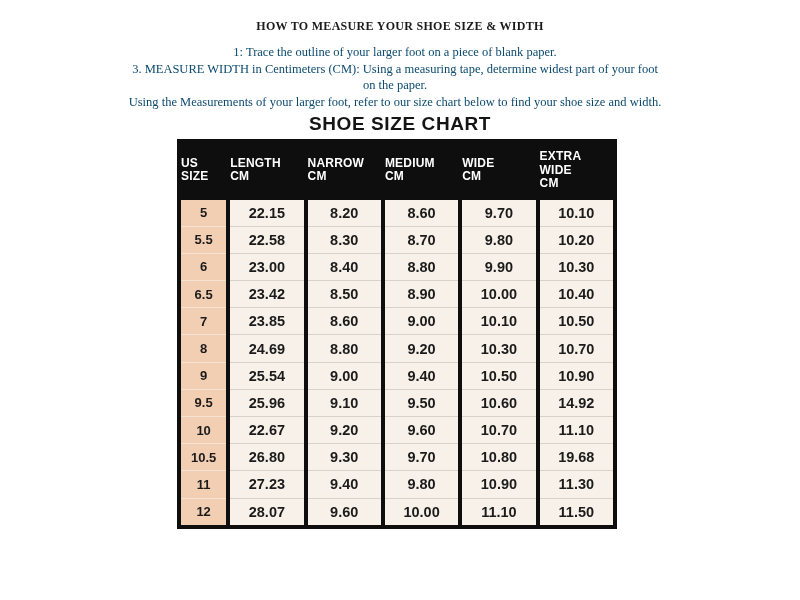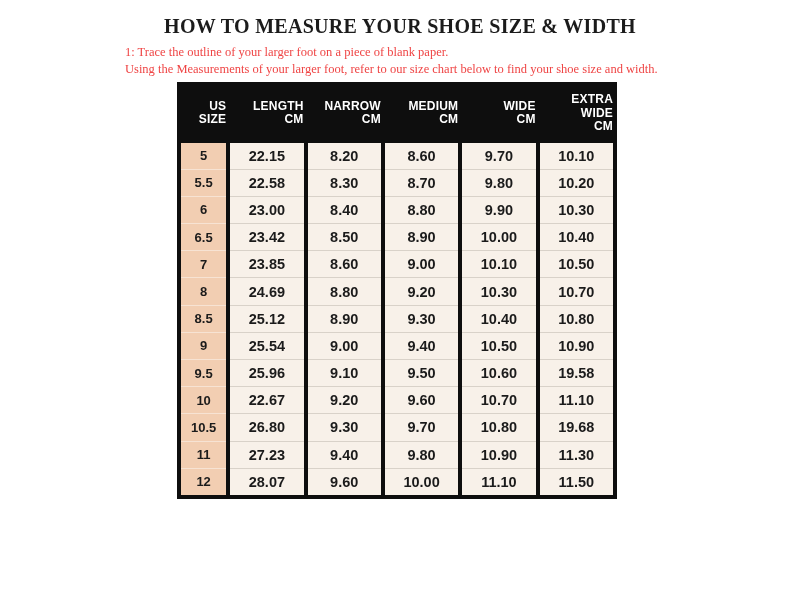--- a/index.html
+++ b/index.html
@@ -13,33 +13,34 @@
   .page {
     position: relative;
     width: 800px;
     height: 600px;
     background: #ffffff;
   }
   .title {
     margin: 16px 0 0 0;
     font-family: "Liberation Serif", serif;
     font-weight: 700;
-    font-size: 20px;
+    font-size: 12px;
     line-height: 20px;
     letter-spacing: 0.3px;
     color: #1b1b1b;
     text-align: center;
   }
   .instructions {
     margin: 8px 0 0 125px;
     width: 540px;
     font-family: "Liberation Serif", serif;
     font-size: 12.5px;
     line-height: 16.5px;
-    color: #ef4444;
+    color: #0c4a6e;
+    text-align: center;
   }
   .instructions p { margin: 0; }
   .chart-title {
     margin: 3px 0 0 0;
     font-family: "Liberation Sans", sans-serif;
     font-weight: 600;
     font-size: 19px;
     line-height: 21px;
     letter-spacing: 0.6px;
     color: #151515;
@@ -55,21 +56,21 @@
   }
   table.size-chart col.c-size  { width: 49px; }
   table.size-chart col.c-data  { width: 77px; }
   th {
     background: var(--header-bg, #0e0e0e);
     color: var(--header-text, #ffffff);
     font-size: 12px;
     font-weight: 700;
     line-height: 13.5px;
     letter-spacing: 0.2px;
-    text-align: right;
+    text-align: left;
     padding: 7px 0 6px 0;
     border: 4px solid var(--line-black, #0e0e0e);
     border-bottom: 3px solid var(--line-black, #0e0e0e);
   }
   td {
     height: 26.2px;
     padding: 0;
     text-align: center;
     vertical-align: middle;
     background: var(--cell-bg, #f8f1e9);
@@ -88,23 +89,25 @@
 </style>
 </head>
 <body>
 
 <div class="page">
 
   <h1 class="title">HOW TO MEASURE YOUR SHOE SIZE &amp; WIDTH</h1>
 
   <div class="instructions">
     <p>1: Trace the outline of your larger foot on a piece of blank paper.</p>
+    <p>3. MEASURE WIDTH in Centimeters (CM): Using a measuring tape, determine widest part of your foot on the paper.</p>
     <p>Using the Measurements of your larger foot, refer to our size chart below to find your shoe size and width.</p>
   </div>
 
+  <h2 class="chart-title">SHOE SIZE CHART</h2>
 
   <table class="size-chart">
     <colgroup>
       <col class="c-size">
         <col class="c-data">
         <col class="c-data">
       <col class="c-data">
         <col class="c-data">
         <col class="c-data">
     </colgroup>
@@ -179,42 +182,34 @@
         </tr>
         <tr>
           <td class="size-col">8</td>
           <td>24.69</td>
           <td>8.80</td>
           <td>9.20</td>
           <td>10.30</td>
           <td>10.70</td>
         </tr>
         <tr>
-          <td class="size-col">8.5</td>
-          <td>25.12</td>
-          <td>8.90</td>
-          <td>9.30</td>
-          <td>10.40</td>
-          <td>10.80</td>
-        </tr>
-        <tr>
           <td class="size-col">9</td>
           <td>25.54</td>
           <td>9.00</td>
           <td>9.40</td>
           <td>10.50</td>
           <td>10.90</td>
         </tr>
         <tr>
           <td class="size-col">9.5</td>
           <td>25.96</td>
           <td>9.10</td>
           <td>9.50</td>
           <td>10.60</td>
-          <td>19.58</td>
+          <td>14.92</td>
         </tr>
         <tr>
           <td class="size-col">10</td>
           <td>22.67</td>
           <td>9.20</td>
           <td>9.60</td>
           <td>10.70</td>
           <td>11.10</td>
         </tr>
         <tr>

